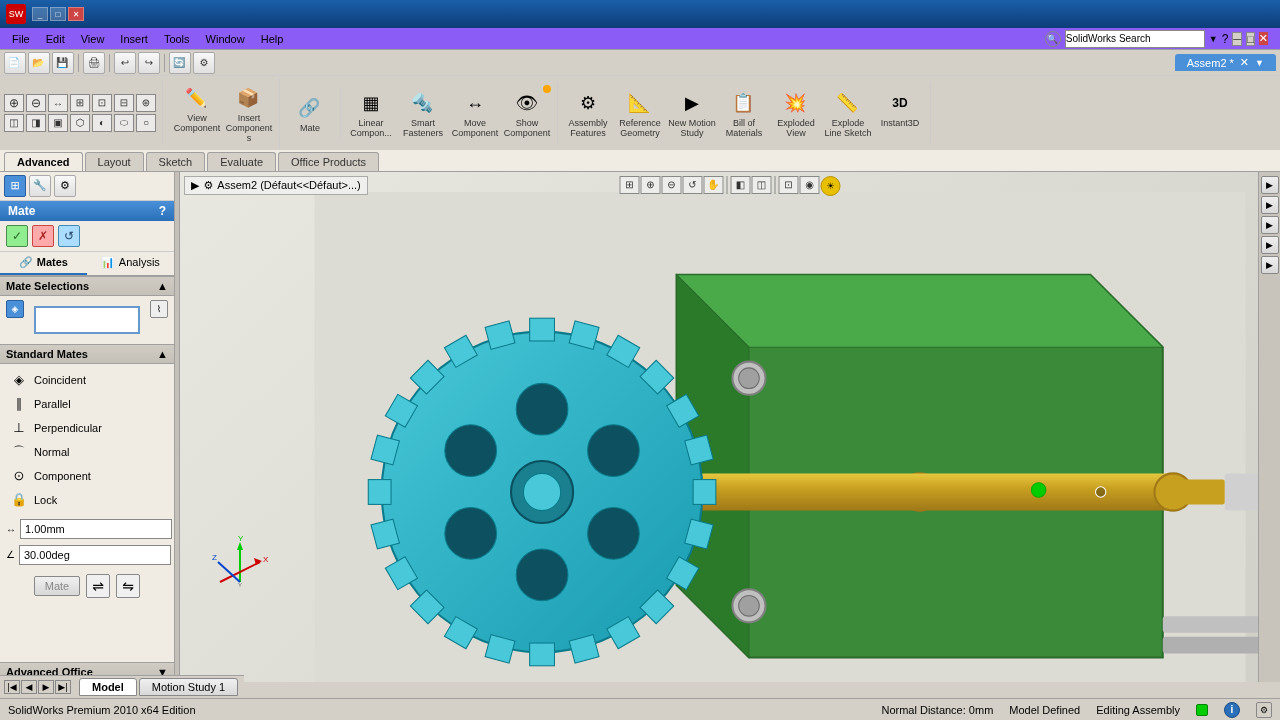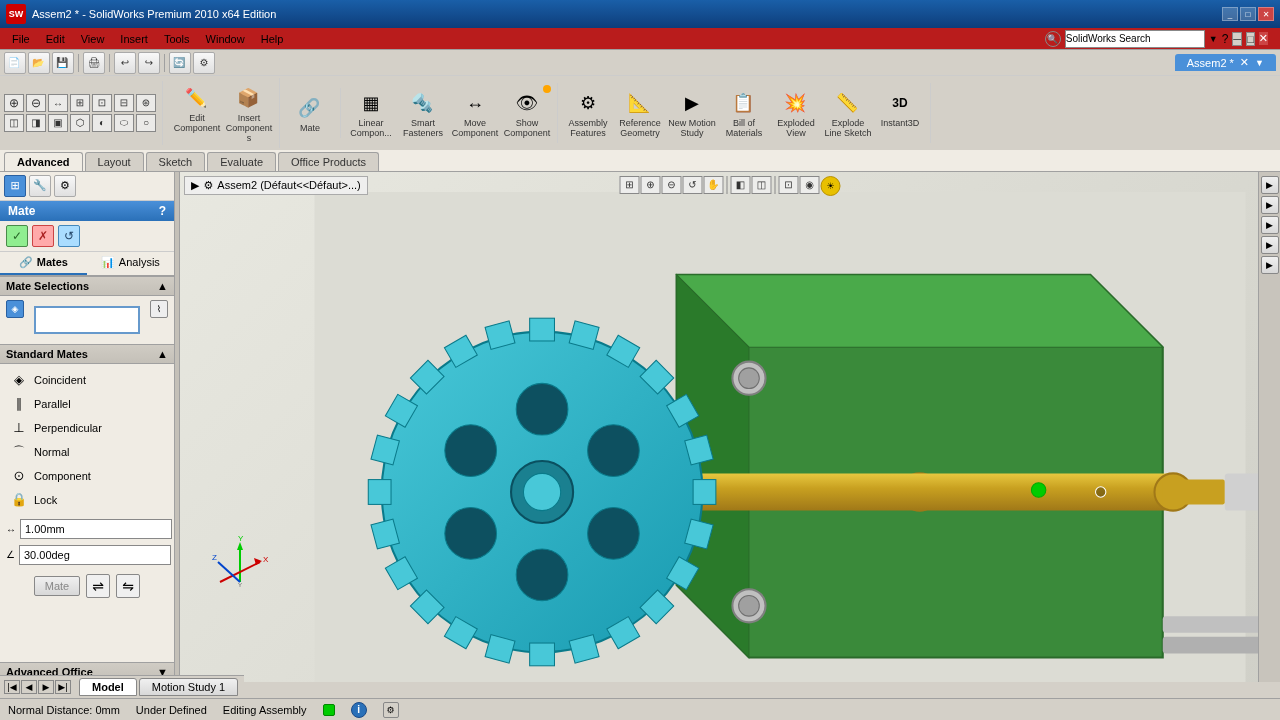--- a/index.html
+++ b/index.html
@@ -12,35 +12,35 @@
       display: flex;
       align-items: center;
       padding: 0 6px;
       color: white;
     }
     #titlebar .sw-logo {
       width: 20px; height: 20px;
       background: #cc0000;
       border-radius: 2px;
       display: flex; align-items: center; justify-content: center;
-      color: white; font-weight: bold; font-size: 9px;
+      color: white; font-weight: normal; font-size: 9px;
       margin-right: 6px;
     }
     #titlebar .title-controls { display: flex; gap: 2px; }
     #titlebar .title-btn {
       width: 16px; height: 14px;
       background: rgba(255,255,255,0.2);
       border: 1px solid rgba(255,255,255,0.3);
       display: flex; align-items: center; justify-content: center;
       font-size: 8px; color: white; cursor: pointer;
     }
 
     
     #menubar {
-      background: #b91c1c;
+      background: #8b5cf6;
       height: 22px;
       display: flex;
       align-items: center;
       padding: 0 4px;
       border-bottom: 1px solid #a0a0a0;
     }
     #menubar .menu-item {
       padding: 2px 8px;
       font-size: 11px;
       color: #000;
@@ -369,21 +369,20 @@
       border: 1px solid #888;
       display: flex; align-items: center; justify-content: center;
       font-size: 9px; cursor: pointer;
     }
   </style>
 </head>
 <body>
 
 <div id="titlebar">
   <div class="sw-logo">SW</div>
-  <span style="flex:1; font-size:11px;">Assem2 * - SolidWorks Premium 2010 x64 Edition</span>
   <div class="title-controls">
     <div class="title-btn">_</div>
     <div class="title-btn">□</div>
     <div class="title-btn" style="background:#cc4444;">✕</div>
   </div>
 </div>
 
 <div id="menubar">
   <div class="menu-item">File</div>
   <div class="menu-item">Edit</div>
@@ -445,21 +444,21 @@
       <div class="view-btn">⬡</div>
       <div class="view-btn">◐</div>
       <div class="view-btn">⬭</div>
       <div class="view-btn">○</div>
     </div>
   </div>
 
   <div class="tool-group">
     <div class="tool-item">
       <div class="tool-icon">✏️</div>
-      <div class="tool-label">Edit Component</div>
+      <div class="tool-label">View Component</div>
     </div>
     <div class="tool-item">
       <div class="tool-icon">📦</div>
       <div class="tool-label">Insert Components</div>
     </div>
   </div>
   <div class="tool-group">
     <div class="tool-item">
       <div class="tool-icon">🔗</div>
       <div class="tool-label">Mate</div>
@@ -769,19 +768,20 @@
     <div class="nav-btn">|◀</div>
     <div class="nav-btn">◀</div>
     <div class="nav-btn">▶</div>
     <div class="nav-btn">▶|</div>
   </div>
   <div class="bottom-tab active">Model</div>
   <div class="bottom-tab">Motion Study 1</div>
 </div>
 
 <div id="statusbar" style="position:fixed;bottom:0;left:0;right:0;height:22px;background:#d4d0c8;border-top:1px solid #a0a0a0;display:flex;align-items:center;padding:0 8px;font-size:11px;gap:16px;z-index:100;">
+  <span class="status-left">SolidWorks Premium 2010 x64 Edition</span>
   <span>Normal Distance: 0mm</span>
-  <span>Under Defined</span>
+  <span>Model Defined</span>
   <span>Editing Assembly</span>
   <div style="width:12px;height:12px;background:#00cc00;border:1px solid #008800;border-radius:2px;"></div>
   <div style="width:16px;height:16px;background:#2a70b8;border:1px solid #1a4a88;border-radius:50%;display:flex;align-items:center;justify-content:center;color:white;font-size:10px;font-weight:bold;">i</div>
   <div style="width:16px;height:16px;background:#d4d0c8;border:1px solid #888;border-radius:2px;display:flex;align-items:center;justify-content:center;font-size:9px;cursor:pointer;">⚙</div>
 </div>
 
 </body></html>

